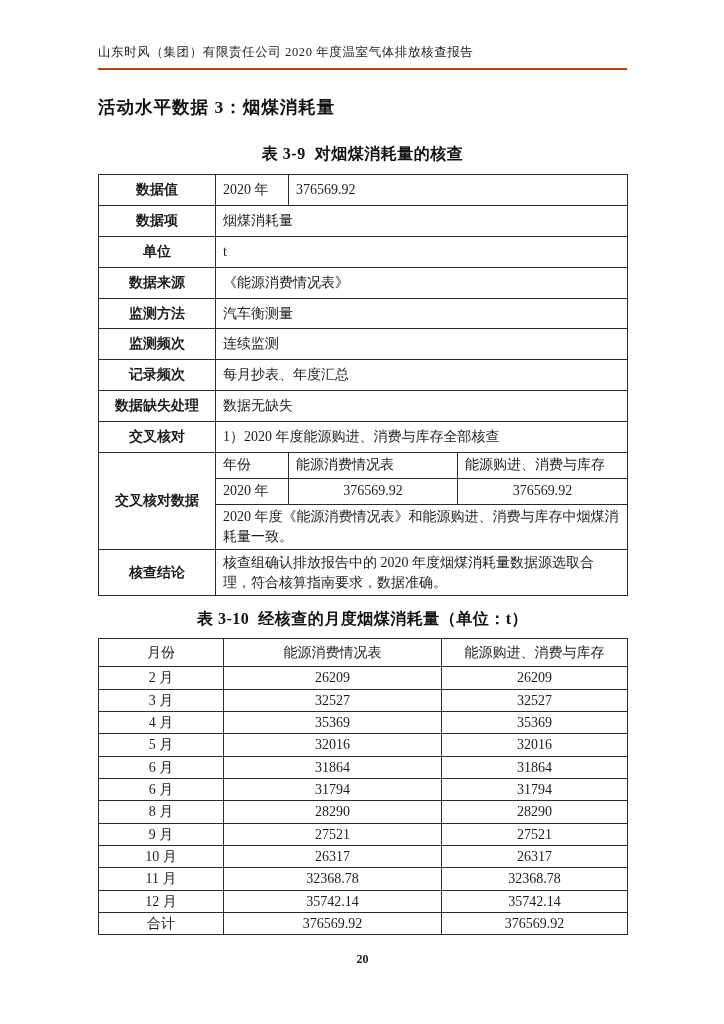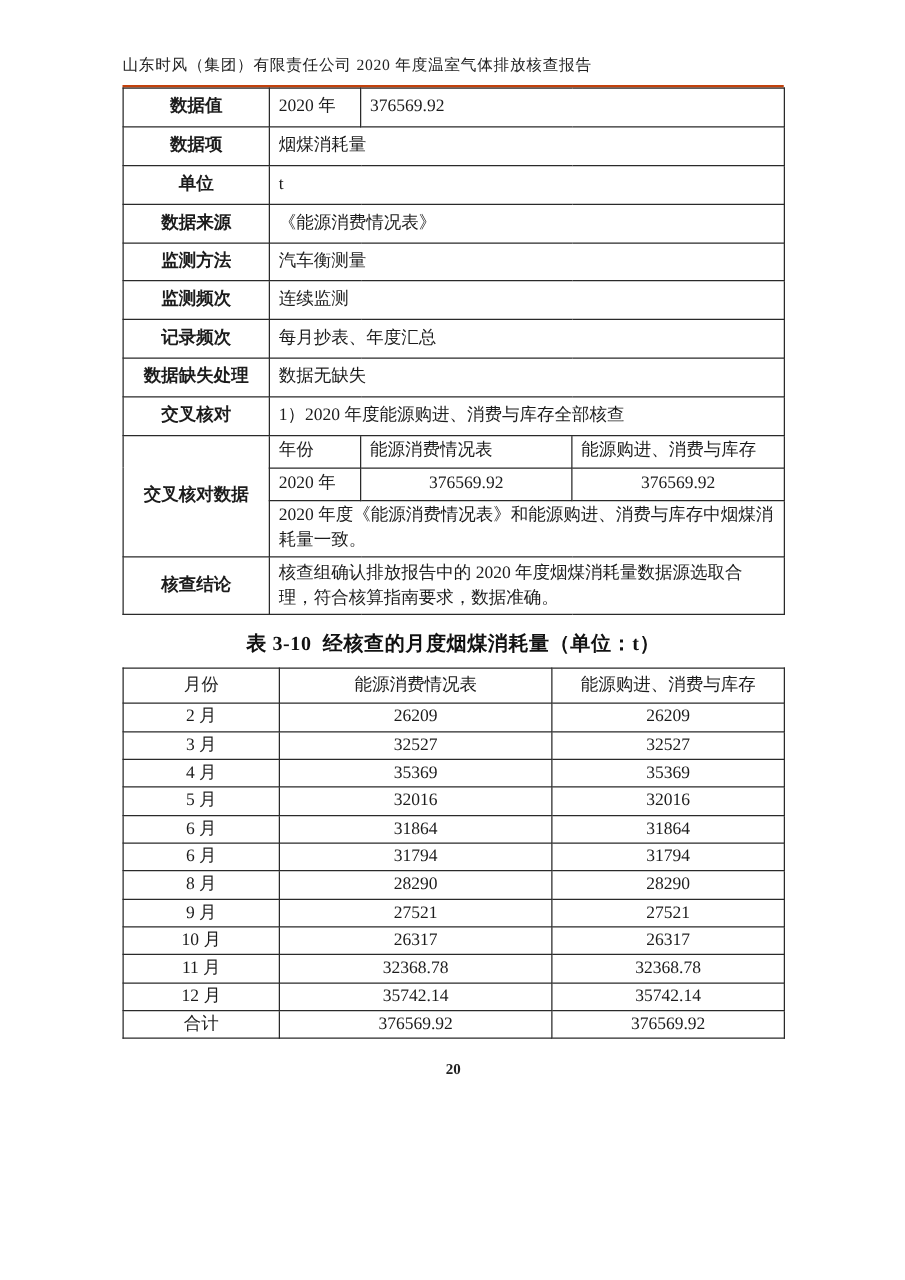--- a/index.html
+++ b/index.html
@@ -67,21 +67,23 @@
     color:#222;
   }
 </style>
 </head>
 <body>
 
 <div class="page">
 
   <div class="report-header">山东时风（集团）有限责任公司 2020 年度温室气体排放核查报告</div>
 
-
+  <h1 class="section-title">活动水平数据 3：烟煤消耗量</h1>
+
+  <div class="tbl-title first">表 3-9  对烟煤消耗量的核查</div>
 
   <table class="t39">
     <colgroup>
       <col style="width:117px">
         <col style="width:73px">
         <col style="width:169px">
         <col style="width:170px">
     </colgroup>
     <tbody>
         <tr>

